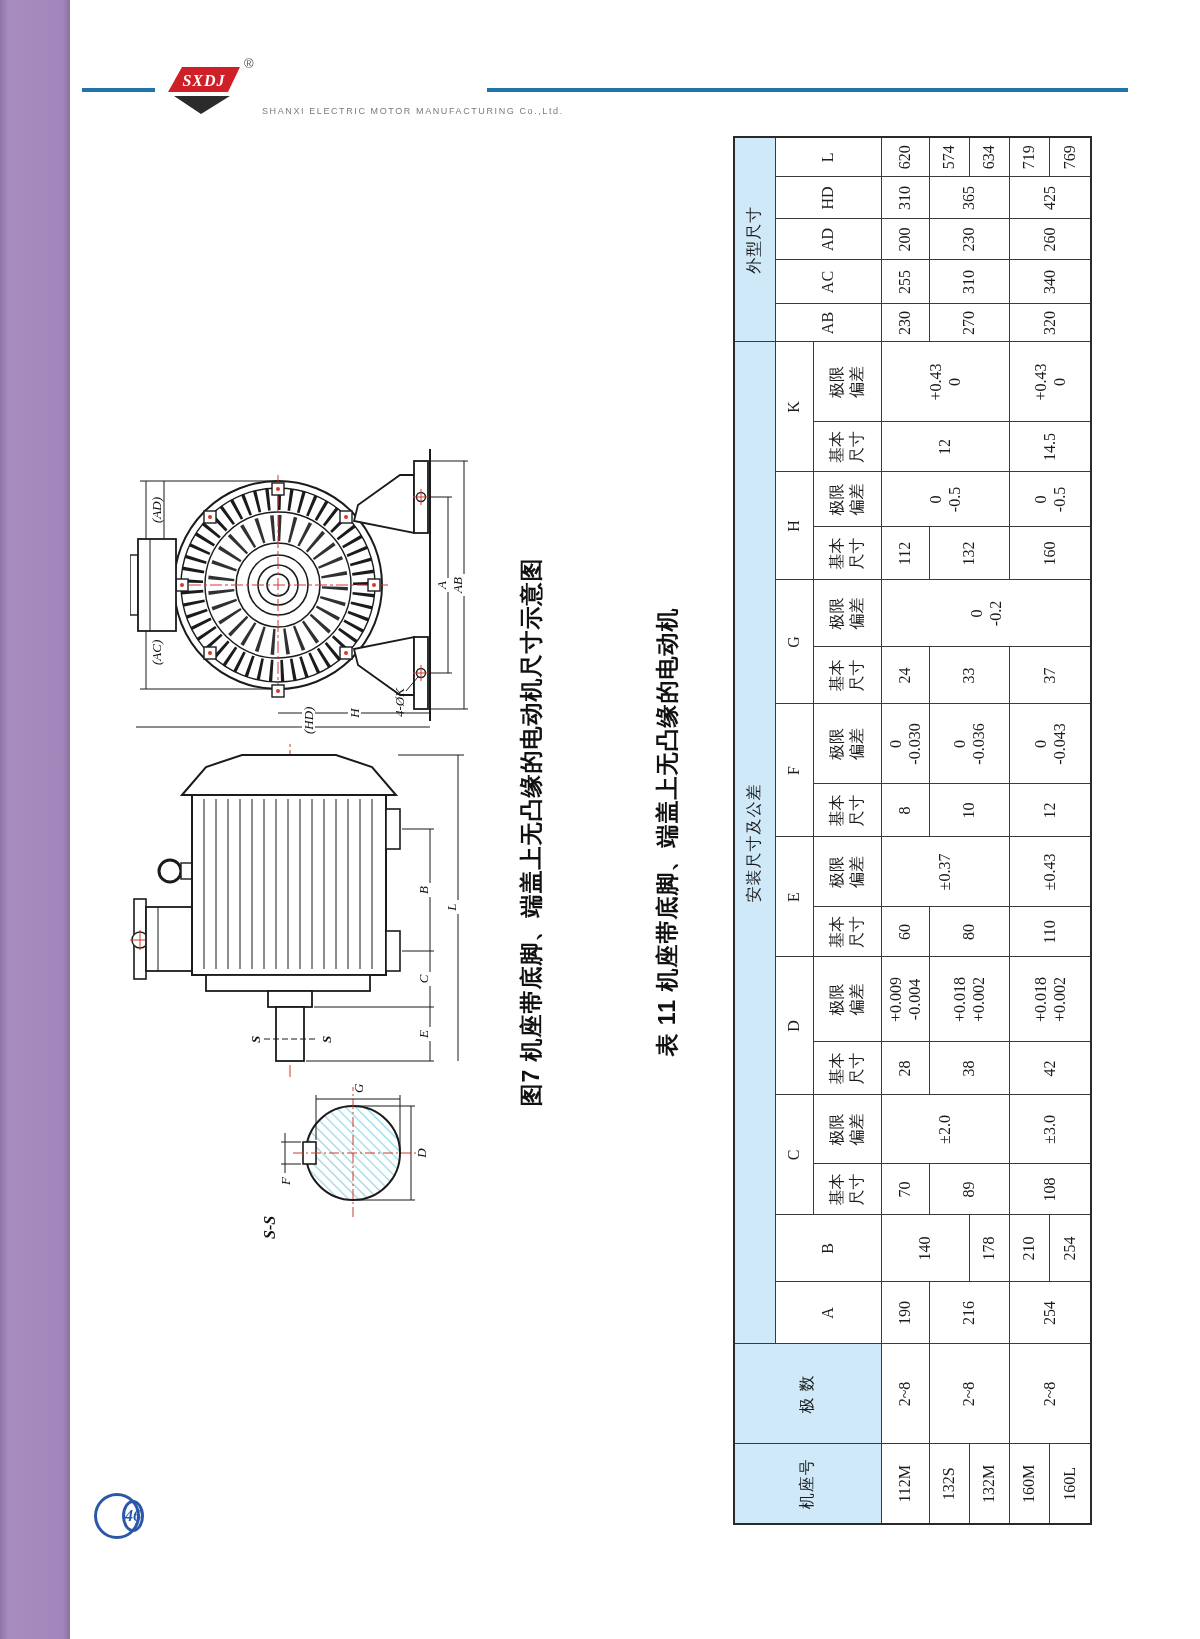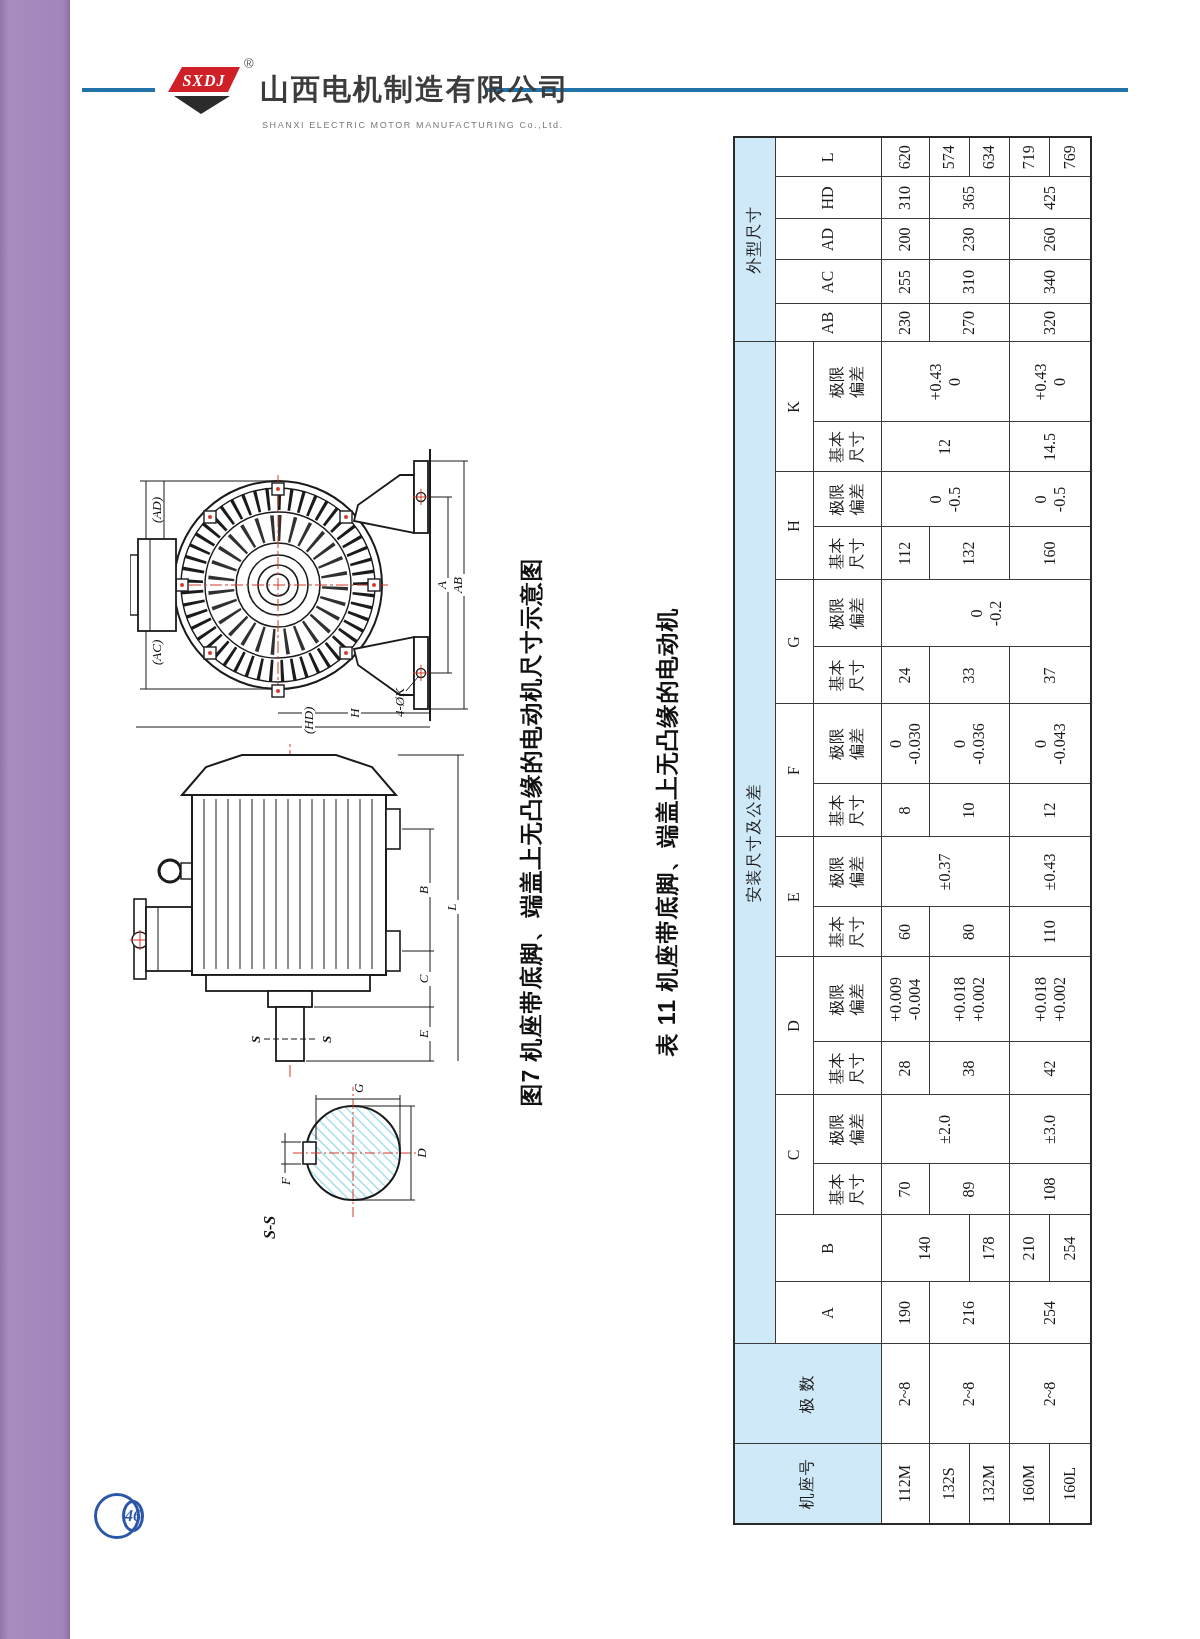--- a/index.html
+++ b/index.html
@@ -9,21 +9,21 @@
     background:linear-gradient(90deg,#8f74a8 0%,#a78cc0 12%,#a286bb 90%,#8a6fa3 100%);}
   
   .rule{position:absolute;height:4px;background:#2273aa;top:88px;}
   .rule-left{left:82px;width:73px;}
   .rule-right{left:487px;width:641px;}
   .logo-wrap{position:absolute;left:158px;top:48px;width:330px;height:76px;}
   .emblem{position:absolute;left:8px;top:14px;}
   .regmark{position:absolute;left:86px;top:8px;font-size:13px;color:#555;}
   .company-cn{position:absolute;left:102px;top:22px;font-size:29px;font-weight:bold;
     color:#3c3c3c;letter-spacing:2px;white-space:nowrap;}
-  .company-en{position:absolute;left:104px;top:72px;font-size:9px;color:#7a7a7a;
+  .company-en{position:absolute;left:104px;top:58px;font-size:9px;color:#7a7a7a;
     letter-spacing:1.6px;white-space:nowrap;}
   
   .badge{position:absolute;left:94px;top:1493px;width:46px;height:46px;border:3px solid #2b57a8;
     border-radius:50%;box-sizing:border-box;display:flex;align-items:center;justify-content:center;}
   .badge-inner{width:32px;height:32px;border:3px solid #2b57a8;border-radius:50%;box-sizing:border-box;
     display:flex;align-items:center;justify-content:center;font-weight:bold;font-size:16px;
     color:#2b57a8;font-style:italic;font-family:"Liberation Serif",serif;margin-left:32px;}
   
   .canvas{position:absolute;left:128px;top:1527px;width:1390px;height:960px;
     transform-origin:0 0;transform:rotate(-90deg);}
@@ -63,21 +63,20 @@
 <div class="rule rule-left"></div>
 <div class="rule rule-right"></div>
 
 <div class="logo-wrap">
   <svg class="emblem" width="76" height="56" viewBox="0 0 76 56">
     <polygon points="2,30 16,5 74,5 62,30 10,30" fill="#cf2027"></polygon>
     <polygon points="8,34 64,34 35,52" fill="#2b2b2b"></polygon>
     <text x="38" y="24" text-anchor="middle" font-size="16" font-weight="bold" font-style="italic" fill="#ffffff" font-family="Liberation Sans, sans-serif" letter-spacing="1">SXDJ</text>
   </svg>
   <span class="regmark">®</span>
-  <div class="company-cn">山西电机制造有限公司</div>
   <div class="company-en">SHANXI  ELECTRIC  MOTOR  MANUFACTURING  Co.,Ltd.</div>
 </div>
 
 <div class="canvas">
 
   <svg class="dwg dwg-ss" width="170" height="185" viewBox="0 0 170 185">
     <defs>
       <pattern id="hatch" patternUnits="userSpaceOnUse" width="7" height="7" patternTransform="rotate(45)">
         <line x1="0" y1="0" x2="0" y2="7" stroke="#8ed7e6" stroke-width="2.4"></line>
       </pattern>

